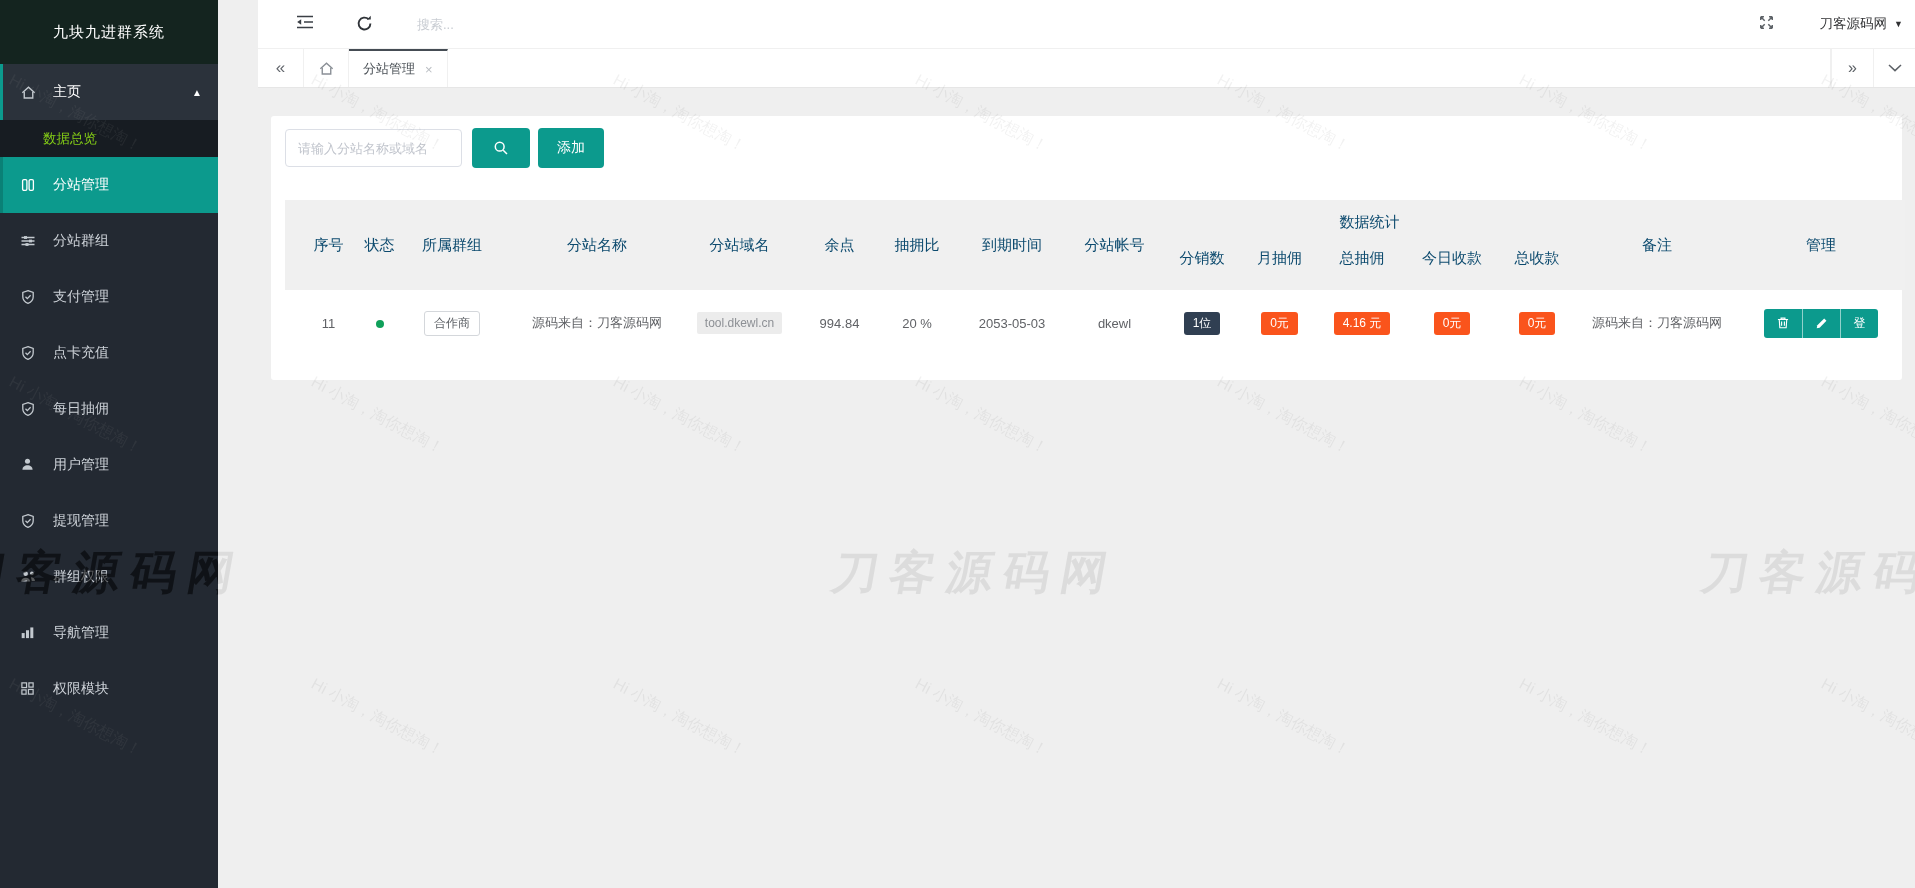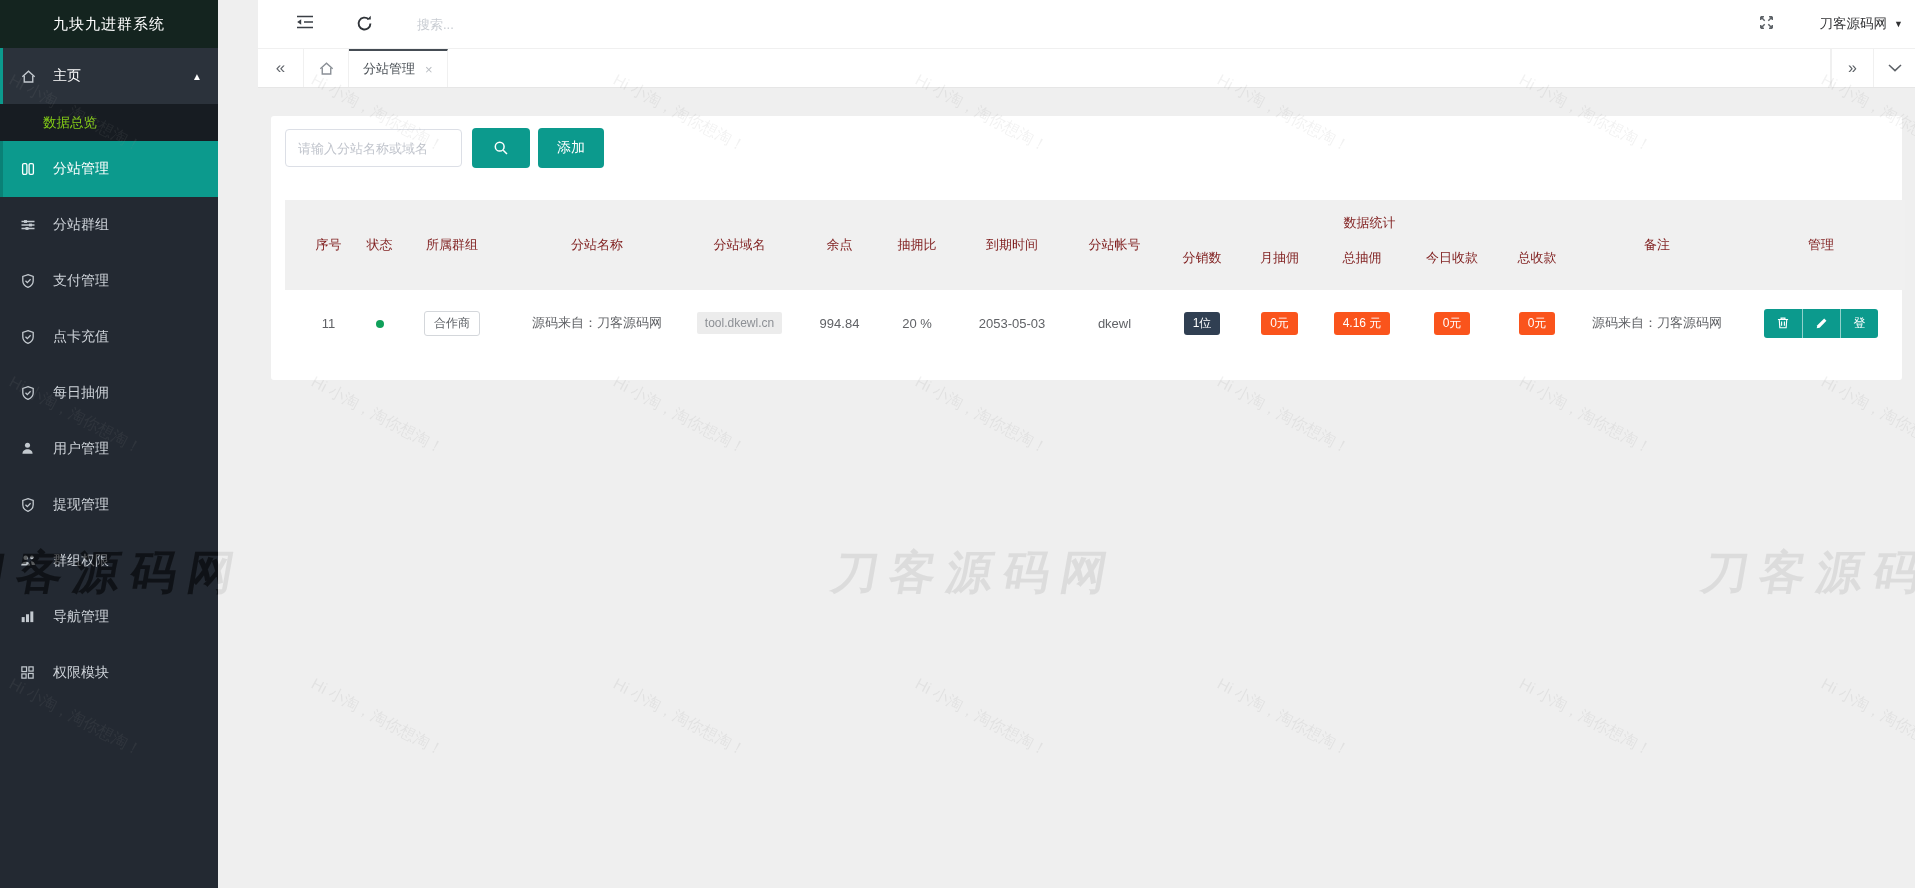--- a/index.html
+++ b/index.html
@@ -5,21 +5,21 @@
   * { margin:0; padding:0; box-sizing:border-box; }
   html,body { width:1915px; height:888px; overflow:hidden; }
   body {
     font-family:"Liberation Sans","DejaVu Sans",sans-serif;
     background:#efefef; position:relative; font-size:13px; color:#606266;
   }
   #app { display:flex; width:100%; height:100%; }
 
   
   .sidebar { width:218px; flex-shrink:0; background:#232932; position:relative; overflow:hidden; }
-  .logo-bar { height:48px; background:#14241f; color:#fff; display:flex; align-items:center;
+  .logo-bar { height:64px; background:#14241f; color:#fff; display:flex; align-items:center;
               justify-content:center; font-size:15px; letter-spacing:1px; }
   .menu { position:relative; z-index:3; }
   .menu-item { height:56px; display:flex; align-items:center; padding:0 16px 0 20px;
                color:#ced3d9; font-size:14px; cursor:pointer; position:relative; }
   .menu-item .mi-icon { width:17px; height:17px; margin-right:16px; display:inline-flex; color:#c3c9cf; }
   .menu-item.parent { background:#2b323b; color:#fff; border-left:3px solid #0c9a8d; padding-left:17px; }
   .menu-item.parent .caret { margin-left:auto; font-size:10px; color:#fff; }
   .menu-item.sub { height:37px; background:#171c22; padding-left:43px; color:#84cc16; font-size:13.5px; }
   .menu-item.active { background:#0c9a8d; color:#fff; border-left:3px solid #0a8176; padding-left:17px; }
   .menu-item.active .mi-icon { color:#fff; }
@@ -56,21 +56,21 @@
                        padding:0 12px; font-size:13px; color:#606266; outline:none; font-family:inherit; }
   .site-search-input::placeholder { color:#c0c4cc; }
   .btn-teal { background:#0c9a8d; color:#fff; border:none; border-radius:4px; height:40px;
               display:inline-flex; align-items:center; justify-content:center; cursor:pointer;
               font-size:14px; font-family:inherit; }
   .btn-search { width:58px; margin-left:10px; }
   .btn-add { width:66px; margin-left:8px; }
 
   
   table.site-table { border-collapse:collapse; table-layout:fixed; width:1620px; margin-top:32px; }
-  .site-table thead th { background:#f0f0f0; color:#7f1d1d; font-weight:normal; font-size:13px; }
+  .site-table thead th { background:#f0f0f0; color:#0c4a6e; font-weight:normal; font-size:15px; }
   .site-table thead tr.h1 th { height:45px; }
   .site-table thead tr.h2 th { height:45px; vertical-align:top; padding-top:4px; }
   .site-table th.span2 { text-align:center; }
   .site-table th.grp { vertical-align:middle; text-align:center; }
   .site-table td { height:66px; text-align:center; font-size:13px; color:#606266; }
   .site-table .al { text-align:center; padding-left:25px; }
   .dot { display:inline-block; width:8px; height:8px; border-radius:50%; background:#0fa05a; }
   .tag-outline { display:inline-block; border:1px solid #d4d7db; border-radius:3px; padding:3px 9px;
                  font-size:12px; color:#5a5e63; background:#fff; }
   .tag-gray { display:inline-block; background:#ececec; border-radius:2px; padding:4px 8px;

